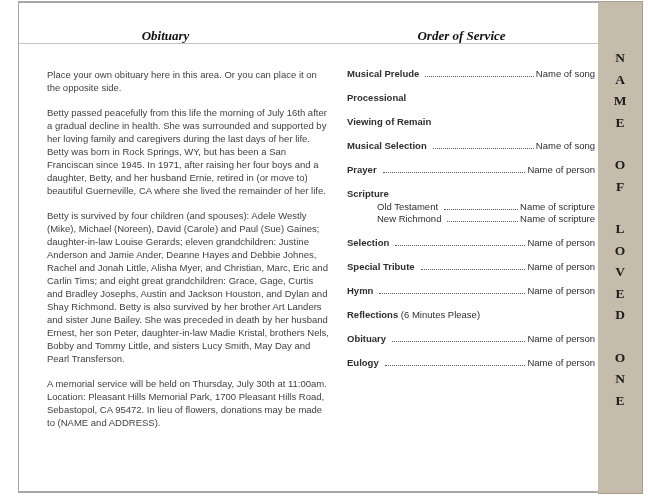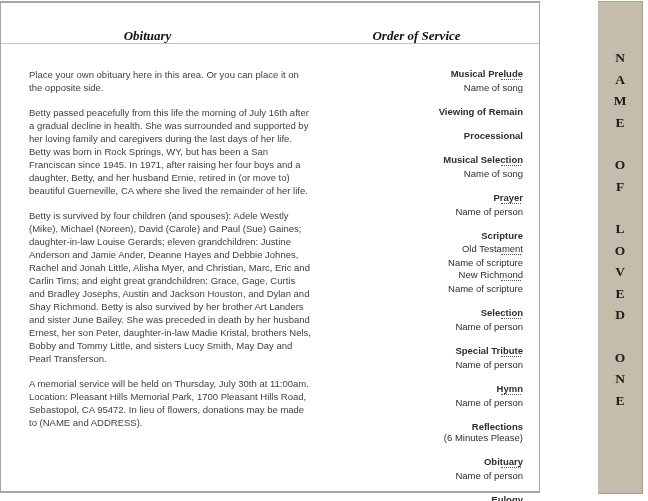--- a/index.html
+++ b/index.html
@@ -1,41 +1,41 @@
 <!DOCTYPE html>
 <html><head>
 <meta charset="utf-8">
 <style>
   * { margin:0; padding:0; box-sizing:border-box; }
   html,body { width:648px; height:501px; background:#ffffff; overflow:hidden;
               font-family:"Liberation Sans", sans-serif; }
   .canvas { position:relative; width:648px; height:501px; background:#ffffff; }
 
   
-  .page { position:absolute; left:0; top:1px; width:540px; height:492px;
+  .page { position:absolute; left:18px; top:1px; width:594px; height:492px;
           background:#ffffff; border:1px solid #a6a6a6;
           border-top-width:2px; border-bottom-width:2px; }
 
   
   .header { display:flex; height:41px; border-bottom:1px solid #c9c3b8; }
   .header-cell { padding-top:23px; text-align:center; }
   .header-cell.left  { width:293px; }
   .header-cell.right { flex:1; }
   .hdr-title { font-family:"Liberation Serif", serif; font-weight:bold;
                font-style:italic; font-size:13px; color:#111; }
 
   
   .content { display:flex; padding:24px 12px 0 28px; }
   .col-left  { width:284px; color:#3f3f3f; font-size:9.5px; line-height:13px; }
   .col-left p { margin-bottom:12px; }
   .col-right { flex:1; margin-left:16px; padding-right:4px; color:#2e2e2e; }
 
   
   .svc-row { display:flex; align-items:flex-end; font-size:9.5px;
-             line-height:11px; margin-bottom:13px;flex-direction:column; }
+             line-height:11px; margin-bottom:13px; }
   .svc-label { font-weight:bold; white-space:nowrap; }
   .svc-note  { font-weight:normal; white-space:pre; }
   .leader { flex:1; border-bottom:1.5px dotted #5a5a5a; margin:0 2px 2px 6px;
             min-width:20px; }
   .svc-value { font-weight:normal; white-space:nowrap;text-align:center; }
   .svc-subgroup { margin-top:-11px; margin-bottom:13px; }
   .svc-row.sub { margin-bottom:1px; margin-left:30px; }
   .svc-row.sub .svc-label { font-weight:normal; }
 
   
@@ -68,24 +68,24 @@
           <p class="ob-para">Betty is survived by four children (and spouses): Adele Westly (Mike), Michael (Noreen), David (Carole) and Paul (Sue) Gaines;  daughter-in-law Louise Gerards;  eleven grandchildren: Justine Anderson and Jamie Ander, Deanne Hayes and Debbie Johnes, Rachel and Jonah Little, Alisha Myer, and Christian, Marc, Eric and Carlin Tims;  and eight great grandchildren: Grace, Gage, Curtis and Bradley Josephs, Austin and Jackson Houston, and Dylan and Shay Richmond.  Betty is also survived by her brother Art Landers and sister June Bailey.  She was preceded in death by her husband Ernest, her son Peter, daughter-in-law Madie Kristal, brothers Nels, Bobby and Tommy Little, and sisters Lucy Smith, May Day and Pearl Transferson.</p>
           <p class="ob-para">A memorial service will be held on Thursday, July 30th at 11:00am.  Location:  Pleasant Hills Memorial Park, 1700 Pleasant Hills Road, Sebastopol, CA 95472.  In lieu of flowers, donations may be made to (NAME and ADDRESS).</p>
         </div>
       <div class="col-right" id="service-col">
           <div class="svc-row">
             <span class="svc-label">Musical Prelude</span>
             <span class="leader"></span>
             <span class="svc-value">Name of song</span>
           </div>
           <div class="svc-row">
-            <span class="svc-label">Viewing of Remain</span>
+            <span class="svc-label">Processional</span>
           </div>
           <div class="svc-row">
-            <span class="svc-label">Processional</span>
+            <span class="svc-label">Viewing of Remain</span>
           </div>
           <div class="svc-row">
             <span class="svc-label">Musical Selection</span>
             <span class="leader"></span>
             <span class="svc-value">Name of song</span>
           </div>
           <div class="svc-row">
             <span class="svc-label">Prayer</span>
             <span class="leader"></span>
             <span class="svc-value">Name of person</span>

